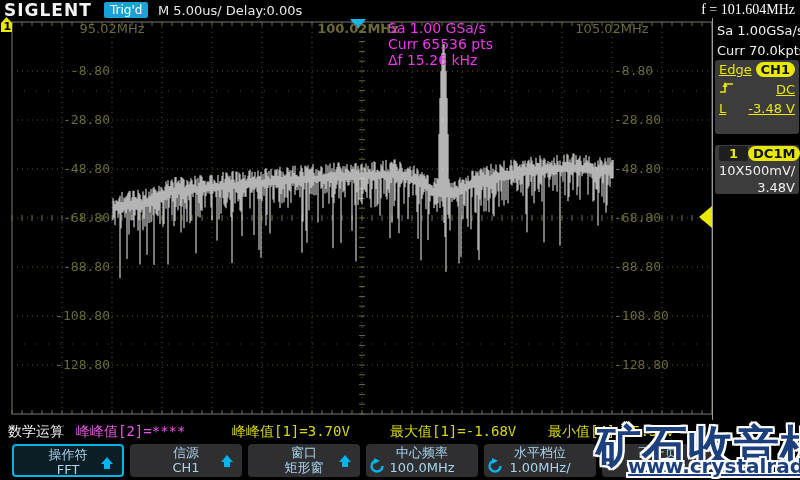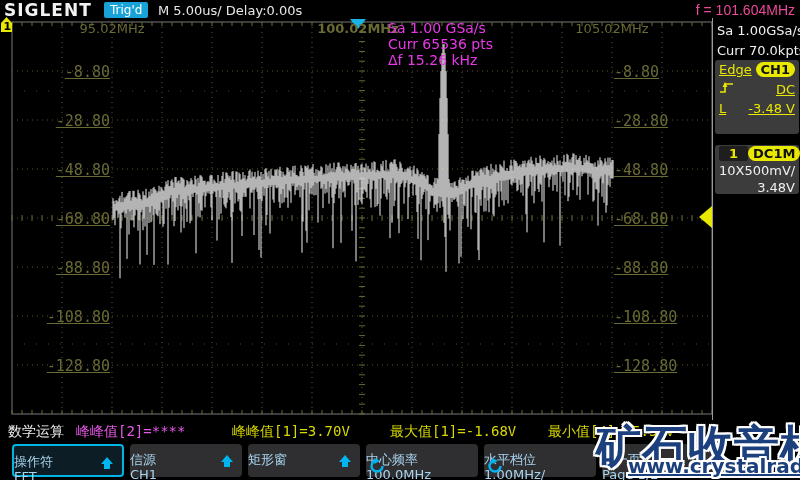--- a/index.html
+++ b/index.html
@@ -4,42 +4,42 @@
 <style>
   html,body{margin:0;padding:0;background:#000;}
   #scope{position:relative;width:800px;height:480px;background:#000;overflow:hidden;
          font-family:"DejaVu Sans","Liberation Sans",sans-serif;}
   #gfx{position:absolute;left:0;top:0;z-index:1;}
   .abs{position:absolute;white-space:nowrap;}
   
   .brand{left:4px;top:0px;color:#f2f2f2;font-size:17px;font-weight:800;letter-spacing:1px;z-index:3;}
   .trig-badge{left:104px;top:2px;background:#18a2d8;color:#fff;font-size:12px;padding:1px 6px;border-radius:2px;z-index:3;}
   .tb-text{left:158px;top:3px;color:#e8e8e8;font-size:13px;z-index:3;}
-  .fcounter{right:5px;top:2px;color:#ec4899;font-size:14px;z-index:3;font-family:Liberation Sans, sans-serif;}
+  .fcounter{right:5px;top:2px;color:#ffffff;font-size:14px;z-index:3;font-family:Liberation Serif, serif;}
   
   .freq-lab{color:#6a6a35;font-size:13px;z-index:2;transform:translateX(-50%);top:21px;}
-  .ylab{color:#6a6a35;font-size:15px;z-index:2;font-family:"DejaVu Sans Mono","Liberation Mono",monospace;text-decoration:underline;}
+  .ylab{color:#6a6a35;font-size:13px;z-index:2;font-family:"DejaVu Sans Mono","Liberation Mono",monospace;}
   .fftinfo{left:388px;top:20px;color:#e838e8;font-size:14px;line-height:16px;z-index:4;}
   
   .sb-sep{left:712px;top:18px;width:1px;height:402px;background:#9a9a9a;z-index:2;}
   .sb-acq{left:717px;top:21px;color:#f0f0f0;font-size:13px;line-height:20px;z-index:3;}
   .sb-box{left:715px;width:84px;background:#3c3c3c;border-radius:3px;z-index:3;color:#e8e800;font-size:13px;}
   .trig-box{top:60px;height:74px;text-decoration:underline;}
   .chan-box{top:145px;height:49px;}
   .sb-row{display:flex;justify-content:space-between;align-items:center;padding:2px 4px;}
   .pill{background:#e8e800;color:#111;border-radius:8px;padding:0 5px;font-weight:bold;}
   .ch-tab{background:#1e1e1e;color:#e8e800;padding:0 10px;border-radius:2px;font-weight:bold;}
   .white{color:#f0f0f0;}
   
   .status{top:423px;font-size:14px;z-index:3;}
   .st-mode{left:8px;color:#f0f0f0;}
   .st-m{font-family:"DejaVu Sans Mono","Liberation Mono",monospace;}
   
   .menu-btn{position:absolute;top:444px;width:112px;height:33px;background:#2f2f31;border-radius:4px;
-            color:#a8d4ee;font-size:13px;text-align:left;line-height:15px;z-index:3;padding-top:8px;box-sizing:border-box;}
+            color:#a8d4ee;font-size:13px;text-align:center;line-height:15px;z-index:3;padding-top:1px;box-sizing:border-box;}
   .menu-btn.sel{border:2px solid #00b4e6;background:#0d1d26;}
   .mb-icon{position:absolute;}
   .icon-up{right:8px;top:10px;}
   .icon-knob{left:3px;top:14px;}
   
   .wm1{left:596px;top:417px;z-index:9;font-size:45px;font-weight:800;color:#1c3f7d;letter-spacing:1px;
        text-shadow:-2px -2px 0 #fff,2px -2px 0 #fff,-2px 2px 0 #fff,2px 2px 0 #fff,-2px 0 0 #fff,2px 0 0 #fff,0 -2px 0 #fff,0 2px 0 #fff;}
   .wm2{left:628px;top:454px;z-index:9;font-size:20px;font-weight:800;color:#1c3f7d;text-decoration:underline;
        text-shadow:-2px -2px 0 #fff,2px -2px 0 #fff,-2px 2px 0 #fff,2px 2px 0 #fff,-2px 0 0 #fff,2px 0 0 #fff,0 -2px 0 #fff,0 2px 0 #fff;}
 </style>
@@ -426,20 +426,21 @@
         </svg></span>
   </div>
   <div class="menu-btn" style="left:130px;">
     <div>信源</div>
     <div>CH1</div>
     <span class="mb-icon icon-up"><svg width="14" height="14">
           <path d="M7 1 L13 8 H10 V13 H4 V8 H1 Z" fill="#00b4f0"></path>
         </svg></span>
   </div>
   <div class="menu-btn" style="left:248px;">
+    <div>窗口</div>
     <div>矩形窗</div>
     <span class="mb-icon icon-up"><svg width="14" height="14">
           <path d="M7 1 L13 8 H10 V13 H4 V8 H1 Z" fill="#00b4f0"></path>
         </svg></span>
   </div>
   <div class="menu-btn" style="left:366px;">
     <div>中心频率</div>
     <div>100.0MHz</div>
     <span class="mb-icon icon-knob"><svg width="16" height="16" viewBox="0 0 16 16">
           <path d="M13.5 8 A5.5 5.5 0 1 1 8 2.5" stroke="#00b4f0" stroke-width="2.4" fill="none"></path>

